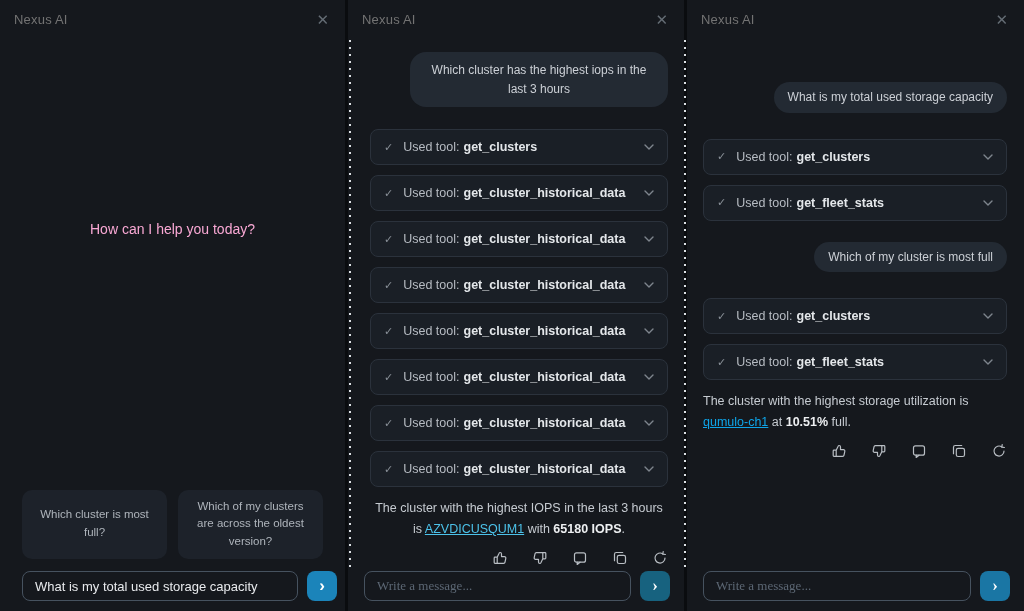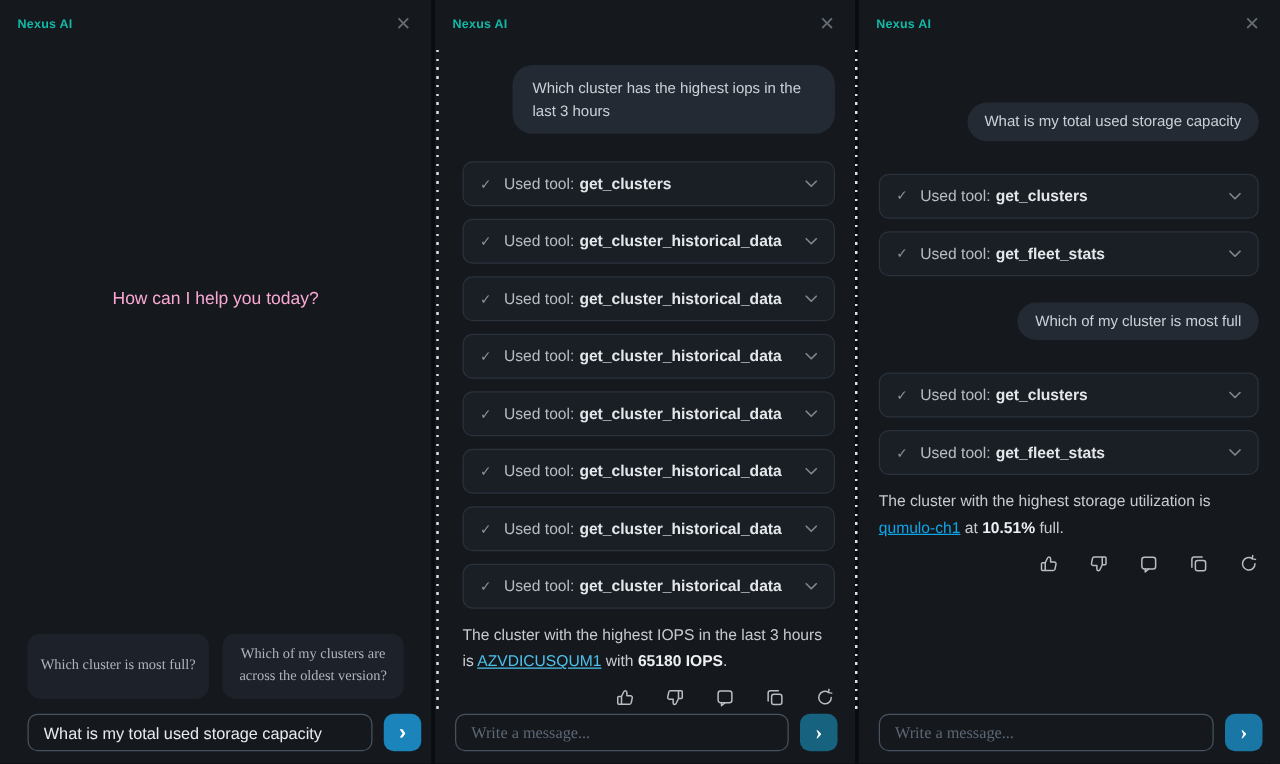--- a/index.html
+++ b/index.html
@@ -17,36 +17,36 @@
   }
   #panel-left   { left:0;     width:345px; }
   #panel-middle { left:348px; width:336px; }
   #panel-right  { left:687px; width:337px; }
 
   .hdr {
     flex:none; height:38px;
     display:flex; align-items:center; justify-content:space-between;
     padding:0 14px;
   }
-  .hdr-title { color:#14b8a6; font-size:10px; letter-spacing:.2px;font-weight:bold; }
+  .hdr-title { color:#737373; font-size:13px; letter-spacing:.2px; }
   .close-btn {
     color:#646c74; font-size:15px; line-height:1;
     background:none; border:none; cursor:pointer;
     font-family:inherit; padding:2px;
   }
 
   .content { flex:1; overflow:hidden; position:relative; }
   .content-left   { display:flex; flex-direction:column; padding:0 22px 6px 22px; }
-  .content-middle { padding:14px 16px 0 22px; }
+  .content-middle { padding:14px 16px 0 22px;text-align:center; }
   .content-right  { padding:14px 17px 0 16px; }
 
   .greet-wrap { flex:1; display:flex; align-items:center; justify-content:center; padding-bottom:70px; }
   .greeting { color:#f9a8d4; font-size:14px; }
 
-  .chips { display:flex; gap:11px; margin-bottom:6px;font-family:Liberation Serif, serif; }
+  .chips { display:flex; gap:11px; margin-bottom:6px; }
   .chip {
     flex:1; min-height:44px;
     background:#1d222a; border:none; border-radius:10px;
     color:#aeb4bb; font-size:11.5px; line-height:1.55;
     display:flex; align-items:center; justify-content:center; text-align:center;
     padding:8px 10px; cursor:pointer; font-family:inherit;
   }
 
   .footer { flex:none; display:flex; align-items:center; gap:9px; padding:0 8px 10px 22px; }
   .footer-mid, .footer-right { padding:0 14px 10px 16px;font-family:Liberation Serif, serif; }

